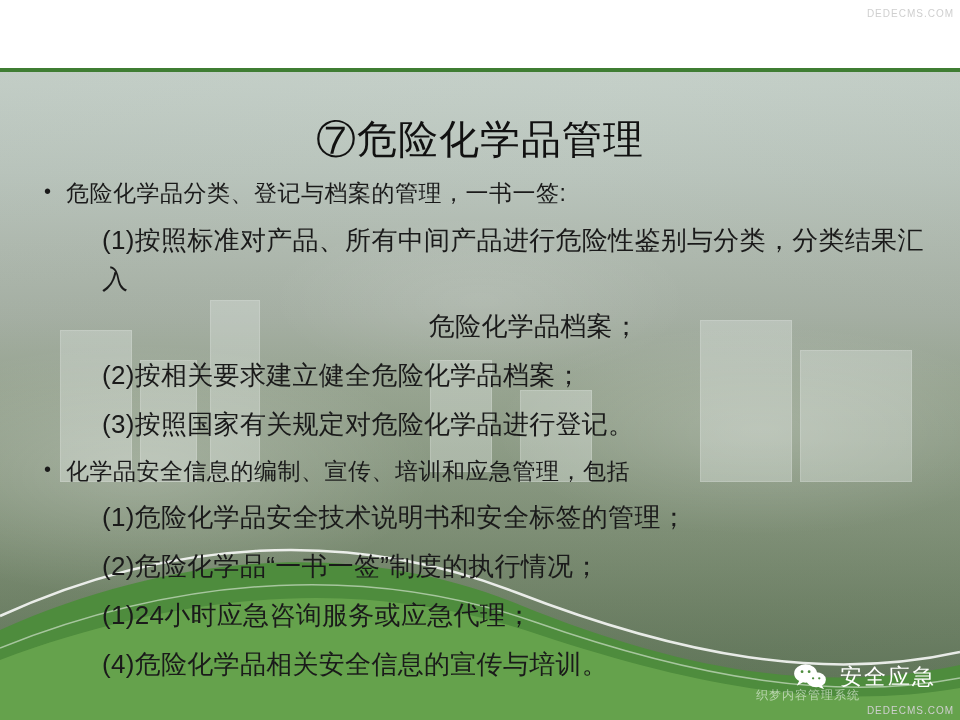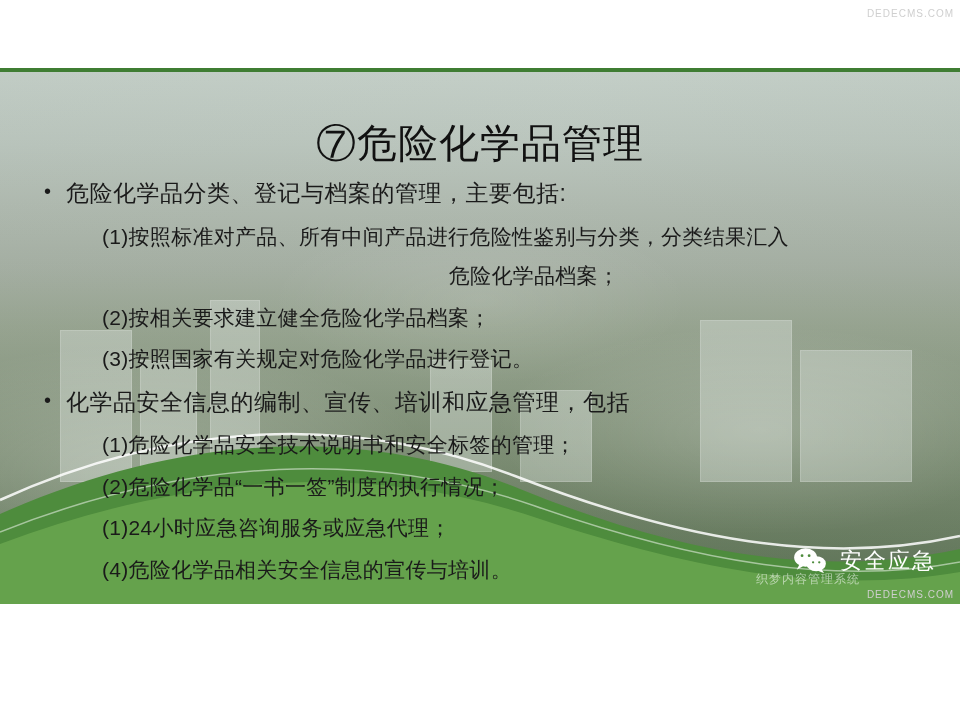--- a/index.html
+++ b/index.html
@@ -9,21 +9,21 @@
   body {
     width: 960px;
     height: 720px;
     font-family: "Liberation Sans", sans-serif;
     background: #ffffff;
     overflow: hidden;
   }
   .slide {
     position: relative;
     width: 960px;
-    height: 604px;
+    height: 720px;
     overflow: hidden;
     background: #f2f2f2;
   }
   
   .bg-photo {
     position: absolute;
     inset: 0;
     background:
       linear-gradient(to bottom,
         #cfd8d4 0%,
@@ -79,21 +79,21 @@
     position: absolute;
     top: 93px;
     left: 0;
     width: 960px;
     text-align: center;
     font-size: 40px;
     line-height: 1.15;
     color: #111111;
     font-weight: normal;
     letter-spacing: 1px;
-    font-family: Liberation Sans, sans-serif;
+    font-family: Liberation Mono, monospace;
   }
   .content {
     position: absolute;
     top: 176px;
     left: 44px;
     width: 888px;
   }
   .bullet-row {
     display: flex;
     align-items: flex-start;
@@ -108,21 +108,21 @@
     text-align: left;
     font-size: 20px;
     color: #1a1a1a;
     line-height: 1.55;
   }
   .bullet-text {
     flex: 1;
     letter-spacing: 0.5px;
   }
   .sub {
-    font-size: 21px;
+    font-size: 26px;
     color: #1a1a1a;
     margin: 10px 0 10px 58px;
     line-height: 1.5;
     letter-spacing: 0.3px;
   }
   .sub.indent2 {
     margin-left: 92px;
     margin-top: -2px;
     text-align: center;
   }
@@ -199,21 +199,21 @@
   </svg>
 
   <div class="watermark-right">DEDECMS.COM</div>
 
   <h1 class="title">⑦危险化学品管理</h1>
 
   <div class="content">
 
     <div class="bullet-row">
       <span class="bullet-dot">•</span>
-      <span class="bullet-text">危险化学品分类、登记与档案的管理，主要包括:</span>
+      <span class="bullet-text">危险化学品分类、登记与档案的管理，一书一签:</span>
     </div>
     <div class="sub-group">
       <div class="sub">(1)按照标准对产品、所有中间产品进行危险性鉴别与分类，分类结果汇入</div>
       <div class="sub indent2">危险化学品档案；</div>
       <div class="sub">(2)按相关要求建立健全危险化学品档案；</div>
       <div class="sub">(3)按照国家有关规定对危险化学品进行登记。</div>
     </div>
 
     <div class="bullet-row">
       <span class="bullet-dot">•</span>

